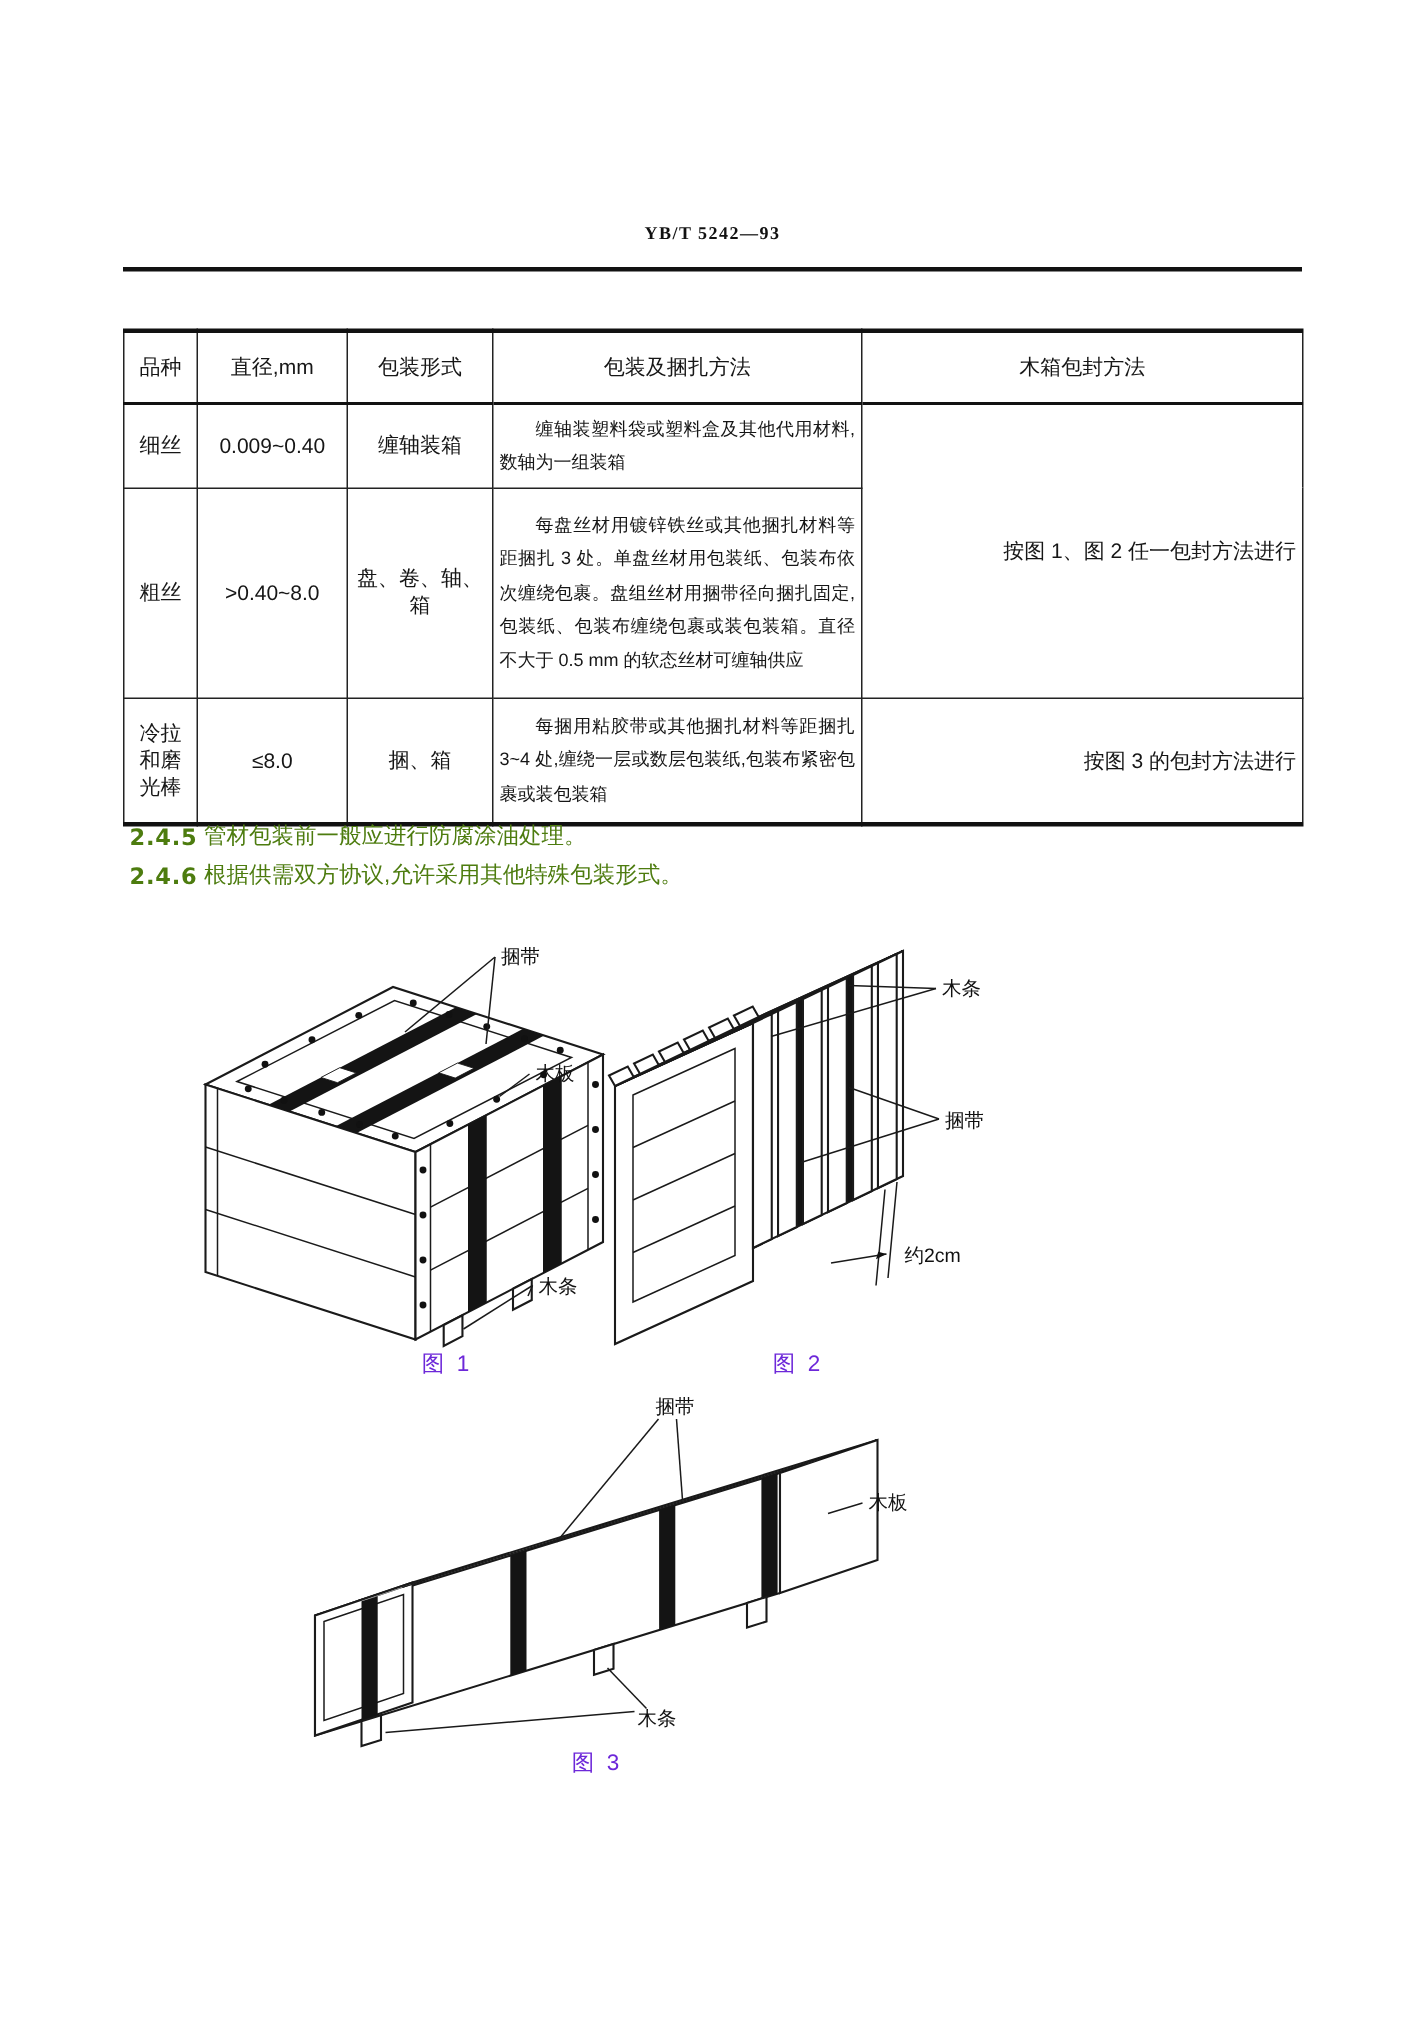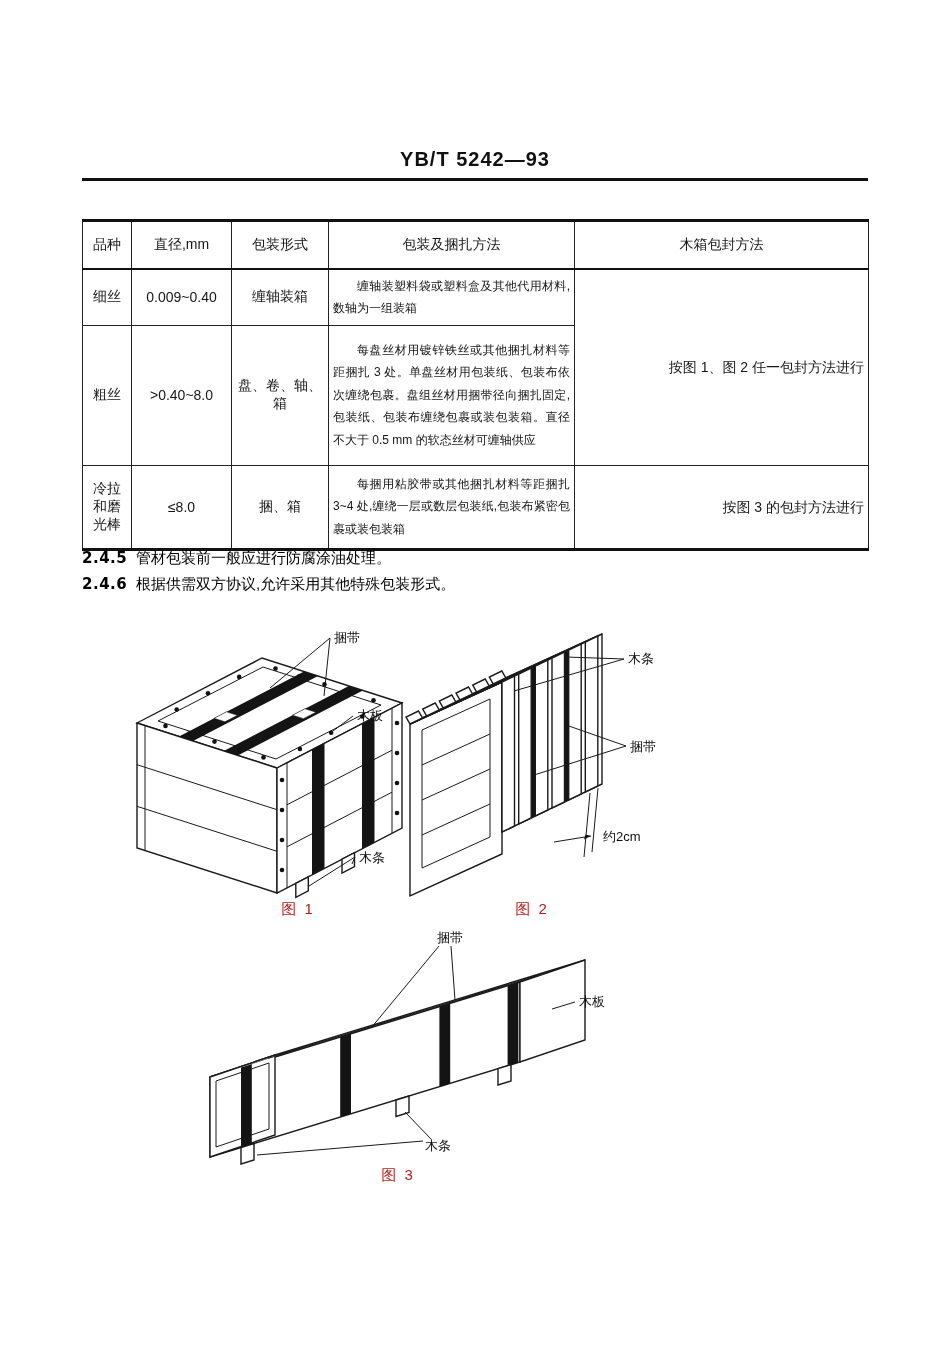--- a/index.html
+++ b/index.html
@@ -3,21 +3,21 @@
 <meta charset="utf-8">
 <style>
   html,body{margin:0;padding:0;background:#e8e8e8;}
   .page{
     position:relative;width:950px;height:1345px;background:#ffffff;
     font-family:"Liberation Sans","DejaVu Sans",sans-serif;color:#111;
     overflow:hidden;margin:0 auto;
   }
   .doc-number{
     position:absolute;left:82px;top:148px;width:786px;text-align:center;
-    font-family:Liberation Sans, sans-serif;font-weight:bold;font-size:20px;letter-spacing:1px;
+    font-family:Liberation Serif, serif;font-weight:bold;font-size:12px;letter-spacing:1px;
   }
   .header-rule{position:absolute;left:82px;top:178px;width:786px;height:3px;background:#111;}
   .table-title{
     position:absolute;left:82px;top:194px;width:786px;text-align:center;
     font-size:15px;font-weight:600;word-spacing:6px;
   }
   table.std{
     position:absolute;left:82px;top:219px;width:786px;
     border-collapse:collapse;table-layout:fixed;
     border-top:3px solid #111;border-bottom:3px solid #111;
@@ -28,27 +28,27 @@
   td.c-center{text-align:center;vertical-align:middle;}
   td.c-method{
     text-align:justify;vertical-align:middle;text-indent:2em;
     font-size:12px;line-height:22.5px;padding:4px 11px;
   }
   td.c-seal{
     vertical-align:middle;text-align:right;font-size:14px;line-height:26px;
     padding:2px 34px 2px 12px;
   }
   tr.r-fine{height:56px;} tr.r-coarse{height:140px;} tr.r-rod{height:84px;}
-  .note{position:absolute;left:82px;width:700px;display:flex;font-size:15px;line-height:22px;color:#000000;}
+  .note{position:absolute;left:82px;width:700px;display:flex;font-size:15px;line-height:22px;color:#4d7c0f;text-align:center;}
   .note-num{font-family:"DejaVu Sans",sans-serif;font-weight:700;width:54px;flex:0 0 54px;letter-spacing:0.5px;}
   .fig{position:absolute;}
   .fig svg{display:block;}
   .fig-caption{
     position:absolute;width:90px;text-align:center;font-size:15px;
-    white-space:pre;color:#b91c1c;
+    white-space:pre;color:#6d28d9;
   }
   svg .face{fill:#ffffff;stroke:#1a1a1a;stroke-width:1.4;}
   svg .inner{fill:none;stroke:#1a1a1a;stroke-width:1;}
   svg .strap{fill:#141414;stroke:none;}
   svg .slot{fill:#ffffff;stroke:#1a1a1a;stroke-width:0.6;}
   svg .dot{fill:#111;}
   svg .leader{stroke:#1a1a1a;stroke-width:1;fill:none;}
   svg text{font-family:"Liberation Sans","DejaVu Sans",sans-serif;font-size:13px;fill:#111;}
 </style>
 </head>

